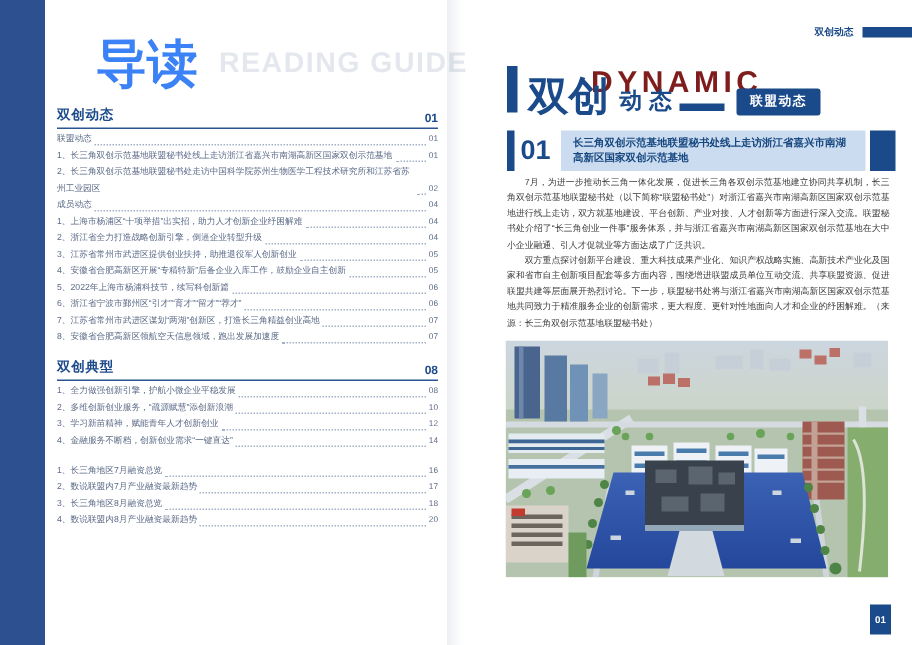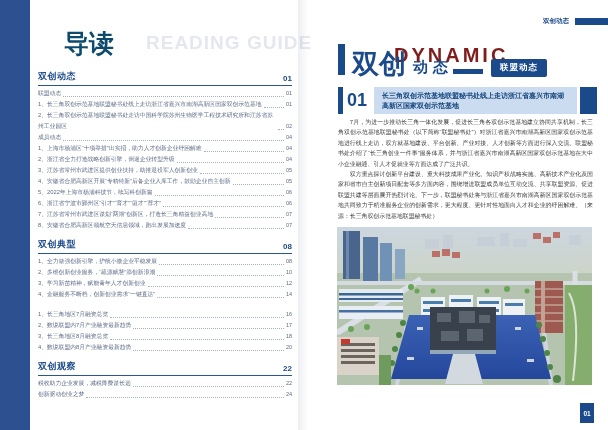--- a/index.html
+++ b/index.html
@@ -15,21 +15,21 @@
   .fold { position:absolute; left:298px; top:0; width:10px; height:100%;
           background:linear-gradient(to right, rgba(110,120,145,0.12), rgba(255,255,255,0)); }
 
   
   .left-page { position:absolute; left:30px; top:0; width:274px; height:430px; }
   .lp-inner { position:relative; width:100%; height:100%; padding:24px 12px 0 8px; }
 
   .lp-title { position:relative; height:40px; margin-left:26px; }
   .lp-wm { position:absolute; left:82px; top:8px; font-size:19px; font-weight:800;
            color:#e4e8ee; letter-spacing:1px; white-space:nowrap; }
-  .lp-h1 { position:relative; font-size:25px; font-weight:900; color:#0c4a6e; line-height:38px; }
+  .lp-h1 { position:relative; font-size:34px; font-weight:900; color:#3b82f6; line-height:38px; }
 
   .toc-section { margin-top:7px; }
   .toc-section:first-child { margin-top:6px; }
   .toc-head { display:flex; justify-content:space-between; align-items:flex-end;
               border-bottom:1px solid #2a5592; padding-bottom:2px; }
   .toc-head-title { font-size:9px; font-weight:700; color:#1b4a8a; letter-spacing:0.5px; }
   .toc-head-page  { font-size:8px; font-weight:700; color:#1b4a8a; }
   .toc-items { padding-top:2px; }
   .toc-item { display:flex; align-items:flex-end; line-height:11px; font-size:5.8px; color:#5c6b88; }
   .toc-item-text { flex:0 1 auto; }
@@ -219,39 +219,20 @@
   </div>
 
   <div class="toc-item">
     <span class="toc-item-text">4、数说联盟内8月产业融资最新趋势</span>
     <span class="toc-dots"></span>
     <span class="toc-item-page">20</span>
   </div>
 </div>
   </section>
 
-  <section class="toc-section">
-    <div class="toc-head">
-      <span class="toc-head-title">双创观察</span>
-      <span class="toc-head-page">22</span>
-    </div>
-    <div class="toc-items">
-  <div class="toc-item">
-    <span class="toc-item-text">税收助力企业发展，减税降费谋长远</span>
-    <span class="toc-dots"></span>
-    <span class="toc-item-page">22</span>
-  </div>
-
-  <div class="toc-item">
-    <span class="toc-item-text">创新驱动创业之梦</span>
-    <span class="toc-dots"></span>
-    <span class="toc-item-page">24</span>
-  </div>
-</div>
-  </section>
 </div>
     </div>
   </div>
 
   <div class="fold"></div>
 
   <div class="right-page">
 
     <div class="corner">
       <span class="corner-label">双创动态</span>

